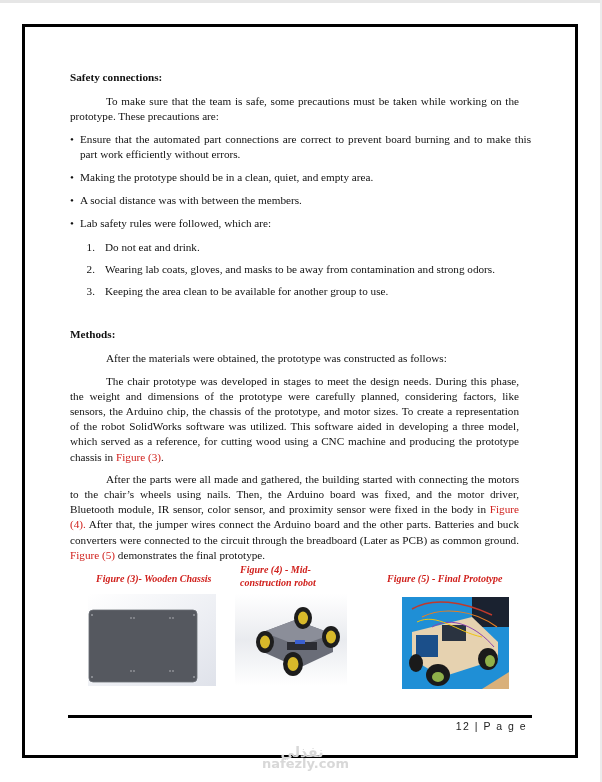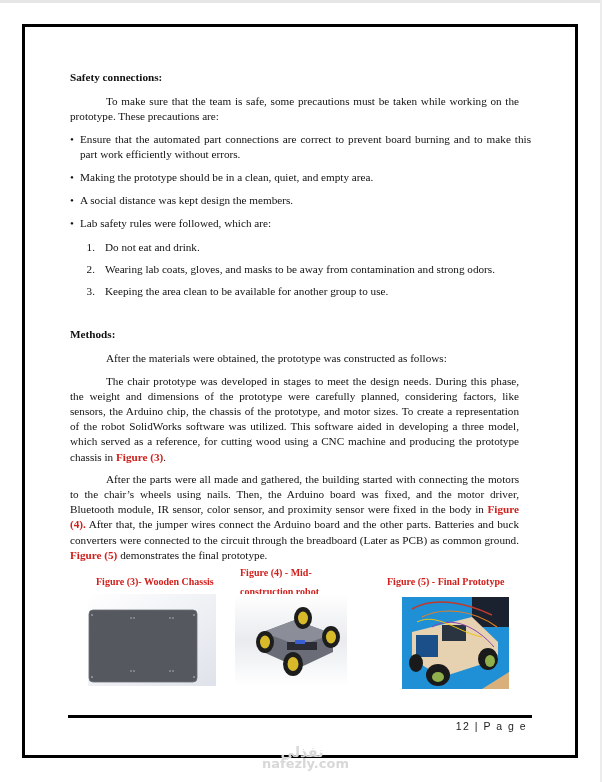--- a/index.html
+++ b/index.html
@@ -13,23 +13,23 @@
              font-size: 11.2px; line-height: 15.2px; text-align: justify; }
   .heading { font-weight: bold; margin: 0 0 9px 0; }
   p { margin: 0 12px 7px 0; }
   .indent { text-indent: 36px; }
   .bullet { display: flex; margin: 0 0 8px 0; }
   .bullet .dot { width: 10px; flex: none; }
   .numlist { margin: 0 0 8px 0; padding: 0; }
   .numitem { display: flex; margin: 0 0 7px 0; }
   .numitem .num { width: 35px; flex: none; text-align: right; padding-right: 10px; box-sizing: border-box; }
   .gap { height: 20px; }
-  .ref { color: #d0201c; font-weight: bold; }
+  .ref { color: #d0201c; font-weight: normal; }
   .figures { position: absolute; left: 70px; top: 560px; width: 461px; height: 130px; }
-  .cap { position: absolute; color: #d0201c; font-weight: bold; font-size: 10px; line-height: 19px; }
+  .cap { position: absolute; color: #d0201c; font-weight: bold; font-size: 10px; line-height: 13px; font-style: italic; }
   .img { position: absolute; }
   .footer-line { position: absolute; left: 68px; top: 715px; width: 464px; height: 3px; background: #000; }
   .pagenum { position: absolute; right: 75px; top: 720px; font-family: "Liberation Sans", "DejaVu Sans", sans-serif;
              font-size: 10.5px; letter-spacing: 1.5px; color: #222; margin-left: 40px; }
   .watermark { position: absolute; left: 262px; top: 745px; width: 80px; text-align: center;
                font-family: "DejaVu Sans", sans-serif; color: #d8d8d8; }
   .wm1 { font-size: 14px; line-height: 14px; font-weight: bold; }
   .wm2 { font-size: 13px; line-height: 10px; font-weight: bold; }
 </style>
 </head>
@@ -46,21 +46,21 @@
   <div class="bullet">
     <span class="dot">•</span>
     <span>Ensure that the automated part connections are correct to prevent board burning and to make this part work efficiently without errors.</span>
   </div>
   <div class="bullet">
     <span class="dot">•</span>
     <span>Making the prototype should be in a clean, quiet, and empty area.</span>
   </div>
   <div class="bullet">
     <span class="dot">•</span>
-    <span>A social distance was kept design the members.</span>
+    <span>A social distance was with between the members.</span>
   </div>
   <div class="bullet">
     <span class="dot">•</span>
     <span>Lab safety rules were followed, which are:</span>
   </div>
 
   <div class="numlist">
     <div class="numitem">
       <span class="num">1.</span>
       <span>Do not eat and drink.</span>

